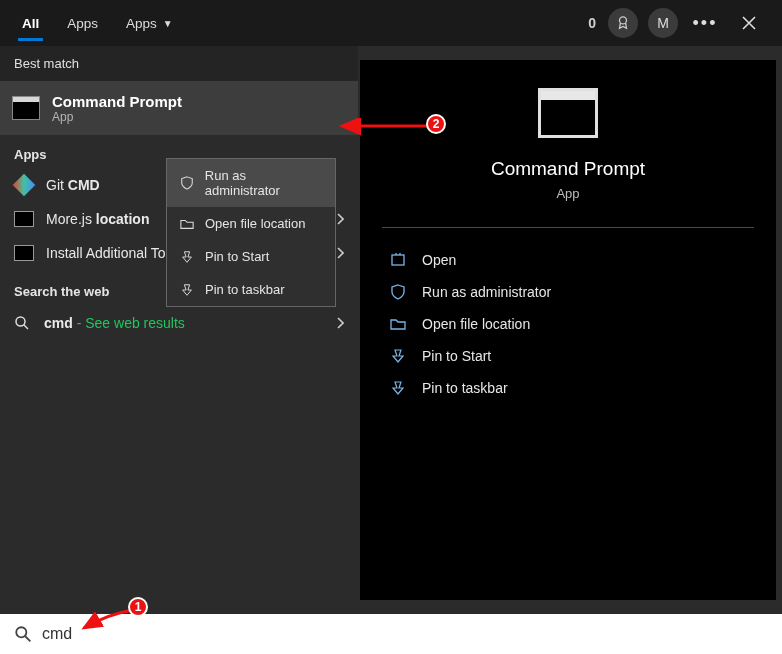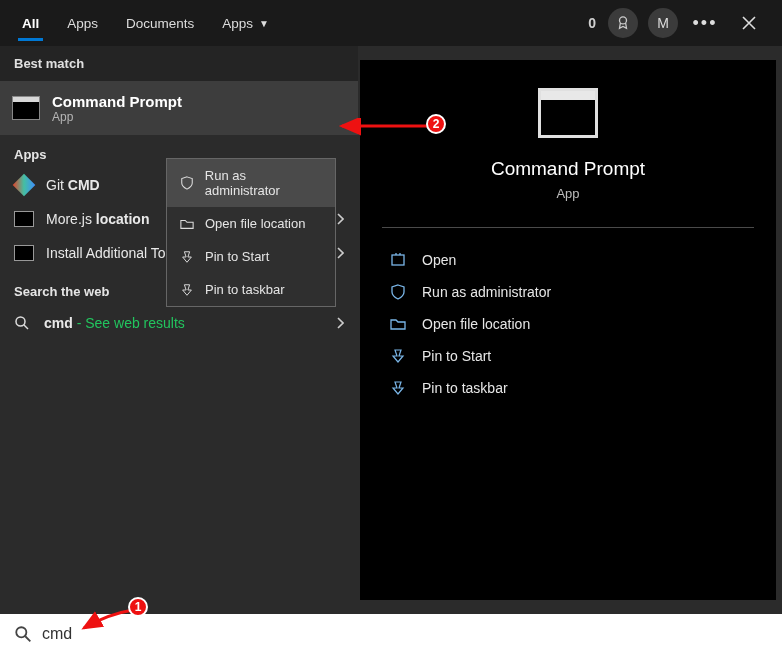--- a/index.html
+++ b/index.html
@@ -68,21 +68,21 @@
     background: #2b2b2b;
     min-height: 0;
   }
   .left {
     width: 358px;
     background: #2b2b2b;
     display:flex; flex-direction:column;
     position:relative;
   }
   .section-header {
-    color:#e0e0e0; font-weight:700; font-size:13px;
+    color:#e0e0e0; font-weight:400; font-size:13px;
     padding: 10px 14px 10px 14px;
     background:#242424;
   }
   .best-match-item {
     display:flex; align-items:center;
     background:#3d3d3d;
     height:54px; padding:0 12px;
     gap:12px;
   }
   .app-icon {
@@ -180,21 +180,20 @@
   b { font-weight:700; }
 </style>
 </head>
 <body>
 
 <div class="window">
 
   <div class="tabs">
     <div class="tab active">All</div>
     <div class="tab">Apps</div>
-    <div class="tab">Documents</div>
     <div class="tab">
       <span>Apps</span>
       <span style="margin-left:6px;font-size:10px">▼</span>
     </div>
     <div class="tabs-right">
       <span class="points">0</span>
       <div class="round-btn">
         <svg width="14" height="14" viewBox="0 0 16 16">
             <circle cx="8" cy="5" r="4" fill="none" stroke="#ccc" stroke-width="1.5"></circle>
             <path d="M5 8 L4 14 L8 12 L12 14 L11 8" fill="none" stroke="#ccc" stroke-width="1.5"></path>

